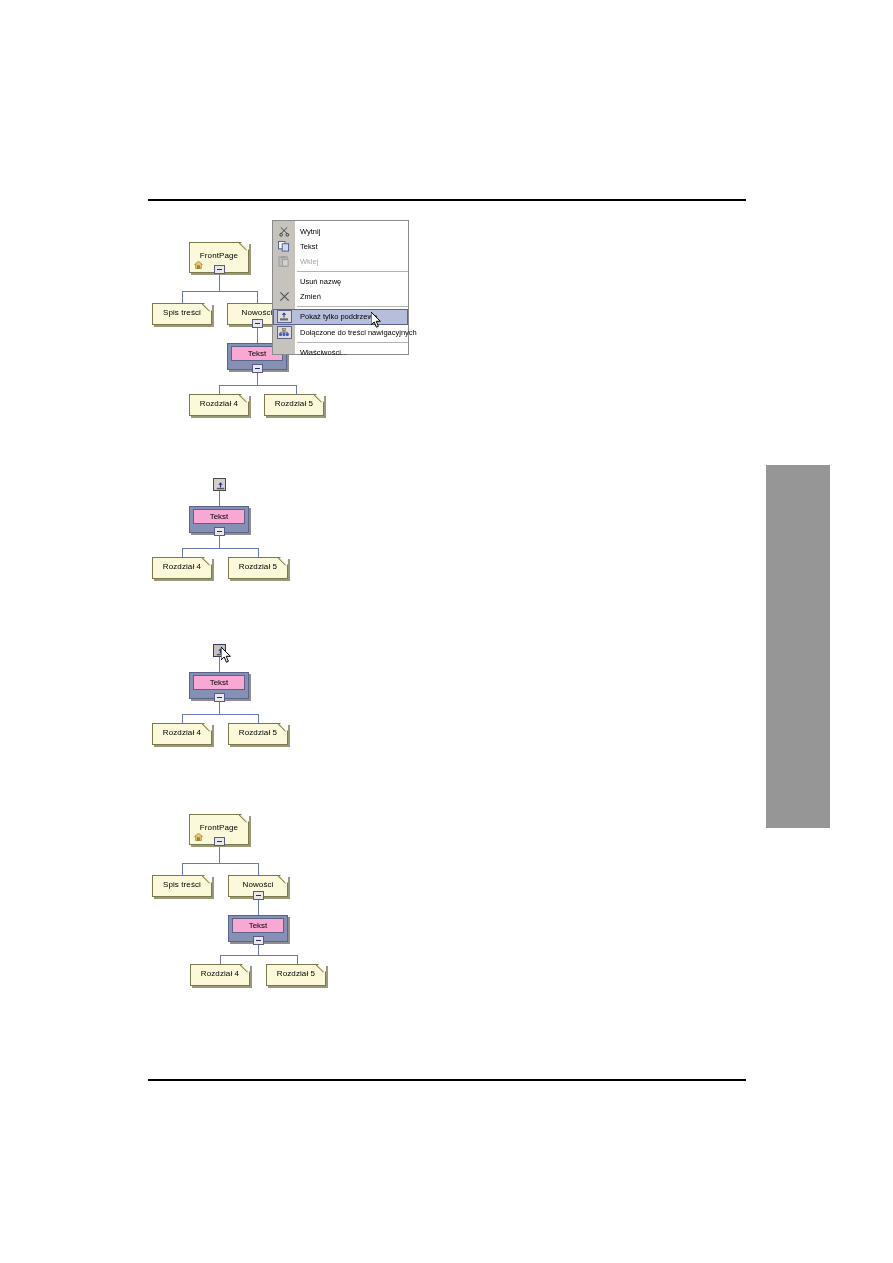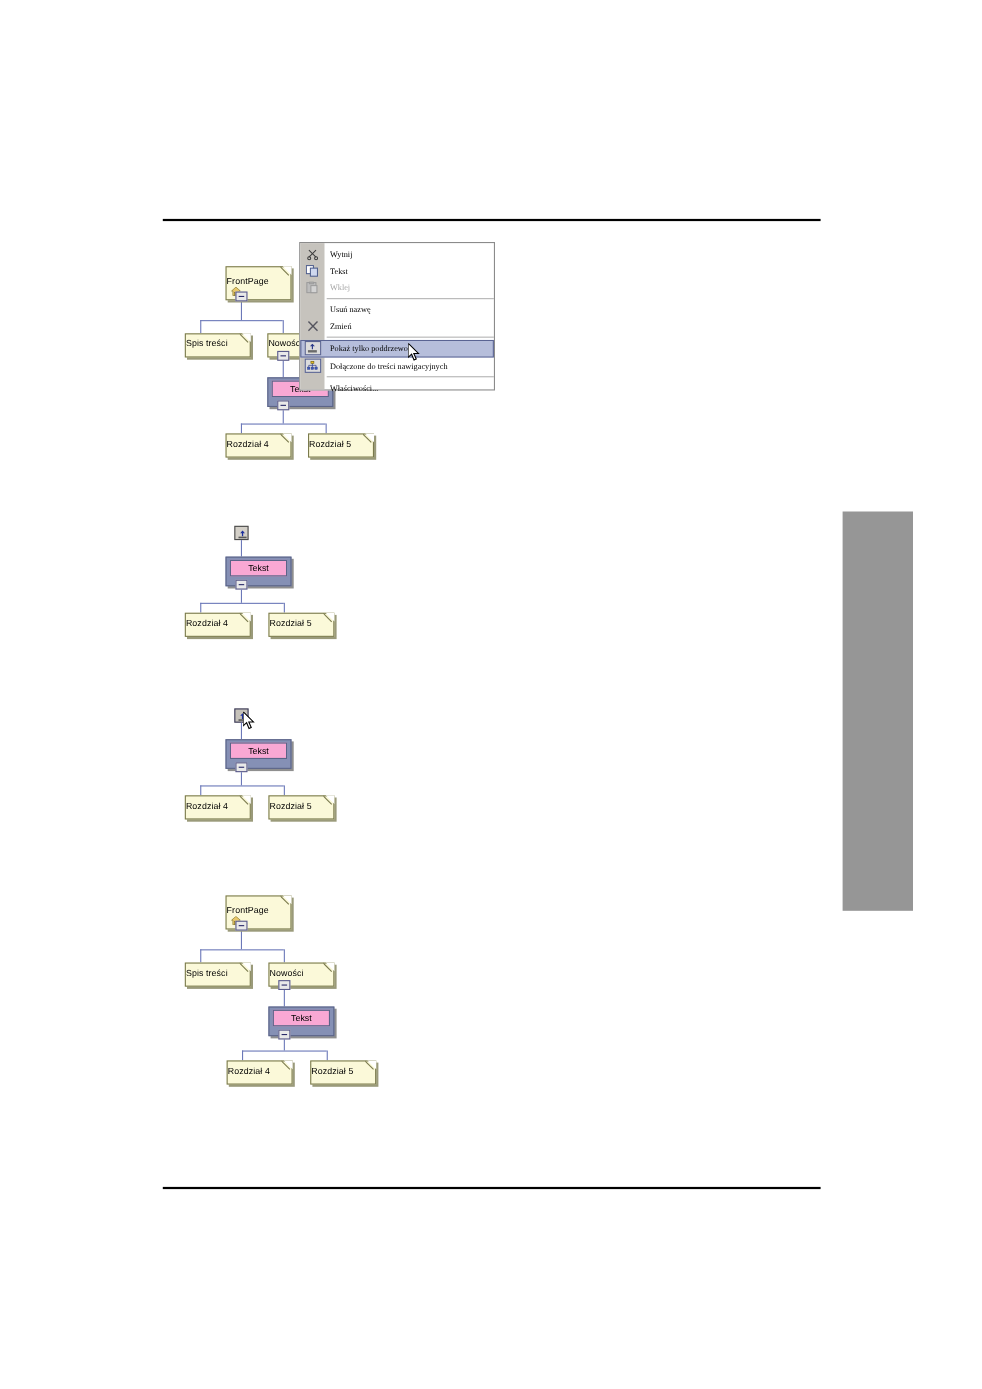--- a/index.html
+++ b/index.html
@@ -21,23 +21,22 @@
   
   .figure{position:absolute;}
 
   
   .node{
     position:absolute;
     box-sizing:border-box;
     font-size:8px;
     line-height:1;
     color:#000;
-    text-align:left;
+    text-align:center;
     white-space:nowrap;
-    margin-left:16px;
   }
   
   .node.page-node{
     background:#fbf9d9;
     border:1px solid #7a7a4d;
     box-shadow:2px 2px 0 0 #9a9a7a;
   }
   .node.page-node .corner{
     position:absolute;right:-1px;top:-1px;
     width:0;height:0;
@@ -190,21 +189,21 @@
       <div class="corner"></div>
       <div class="corner-line"></div>
       <span class="label">Rozdział 4</span>
     </div>
     <div class="node page-node" style="left:116px;top:179px;width:60px;height:22px;">
       <div class="corner"></div>
       <div class="corner-line"></div>
       <span class="label">Rozdział 5</span>
     </div>
 
-    <div class="ctxmenu" style="left:124px;top:5px;width:178px;height:135px;font-family:Liberation Serif, serif;">
+    <div class="ctxmenu" style="left:124px;top:5px;width:137px;height:135px;">
       <div class="gutter"></div>
       <div class="items" style="padding-top:3px;">
 
         <div class="mi">
           <span class="mi-ico">
             <svg width="11" height="11" viewBox="0 0 12 12">
               <line x1="2" y1="1.5" x2="9" y2="8.5" stroke="#3a3a3a" stroke-width="1"></line>
               <line x1="9" y1="1.5" x2="2" y2="8.5" stroke="#3a3a3a" stroke-width="1"></line>
               <circle cx="2.3" cy="9.6" r="1.5" fill="none" stroke="#3a3a3a" stroke-width="1"></circle>
               <circle cx="9.1" cy="9.6" r="1.5" fill="none" stroke="#3a3a3a" stroke-width="1"></circle>

